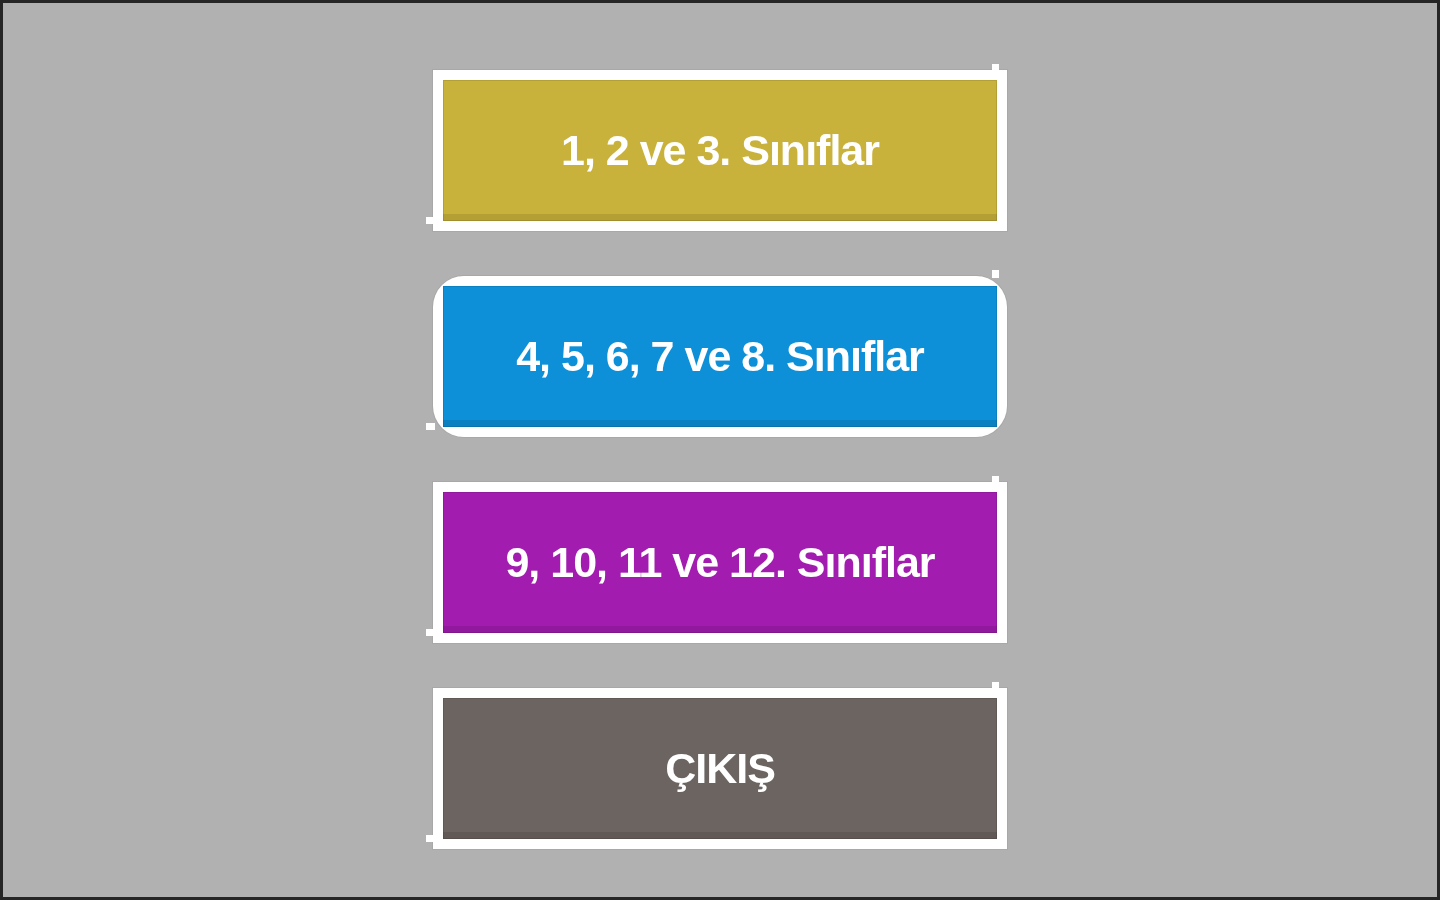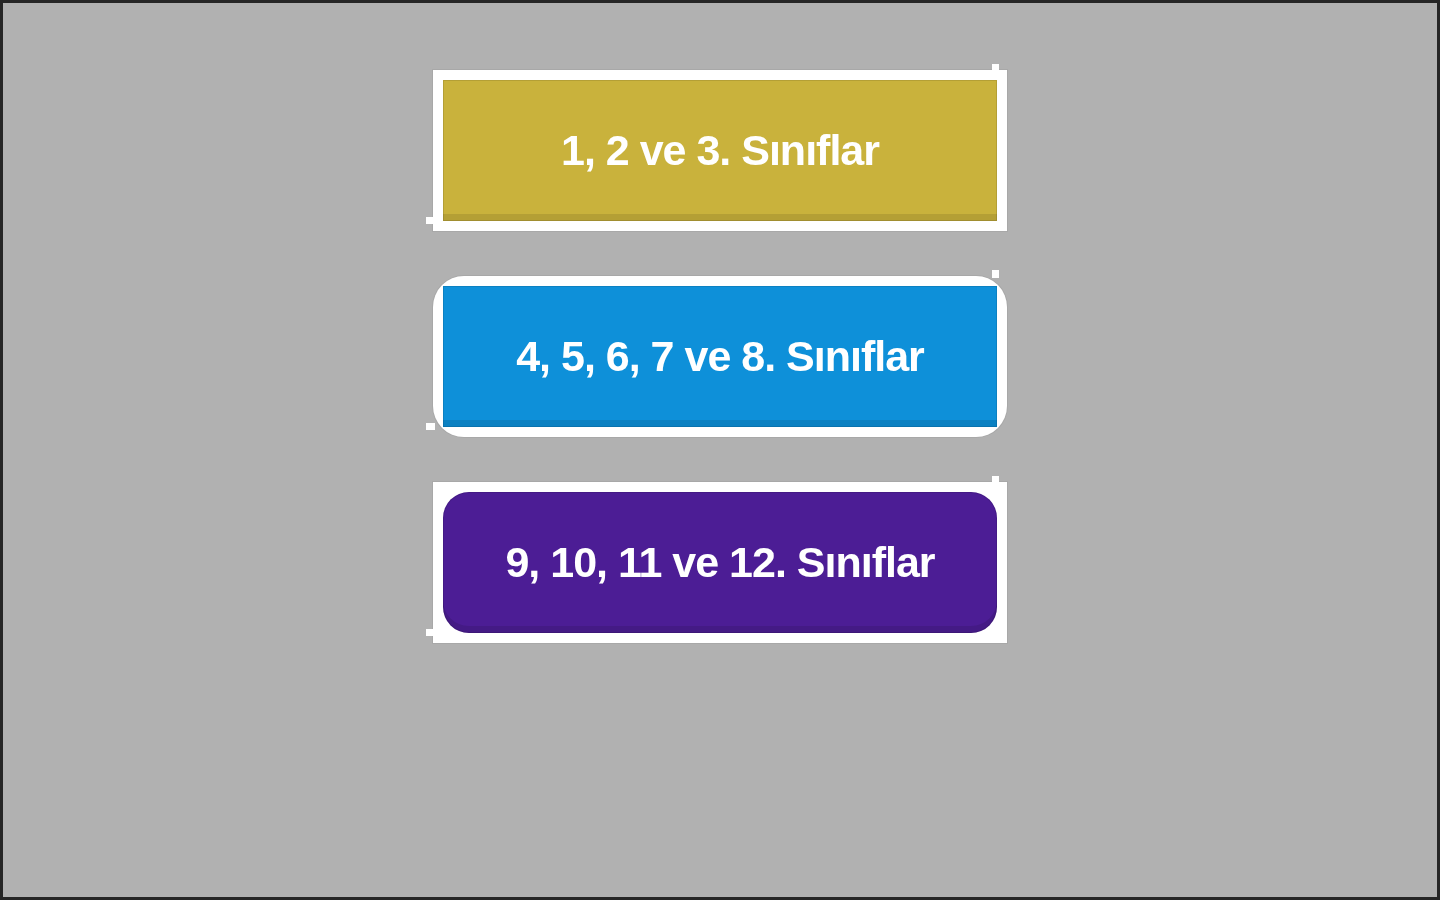--- a/index.html
+++ b/index.html
@@ -78,20 +78,25 @@
       </div>
     </div>
 
     <div class="btn-frame" style="background-color: rgb(255, 255, 255); border-radius: 31px;">
       <div class="btn-fill" style="background-color: rgb(14, 144, 217);">
         <span class="btn-label" style="color: rgb(255, 255, 255);">4, 5, 6, 7 ve 8. Sınıflar</span>
       </div>
     </div>
 
     <div class="btn-frame" style="background-color: rgb(255, 255, 255);">
-      <div class="btn-fill" style="background-color: #4c1d95; border-radius: 26px;">
+      <div class="btn-fill" style="background-color: #a21caf;">
         <span class="btn-label" style="color: rgb(255, 255, 255);">9, 10, 11 ve 12. Sınıflar</span>
       </div>
     </div>
 
+    <div class="btn-frame" style="background-color: rgb(255, 255, 255);">
+      <div class="btn-fill" style="background-color: rgb(107, 100, 96);">
+        <span class="btn-label" style="color: rgb(255, 255, 255);">ÇIKIŞ</span>
+      </div>
+    </div>
 
   </div>
 </div>
 
 </body></html>

